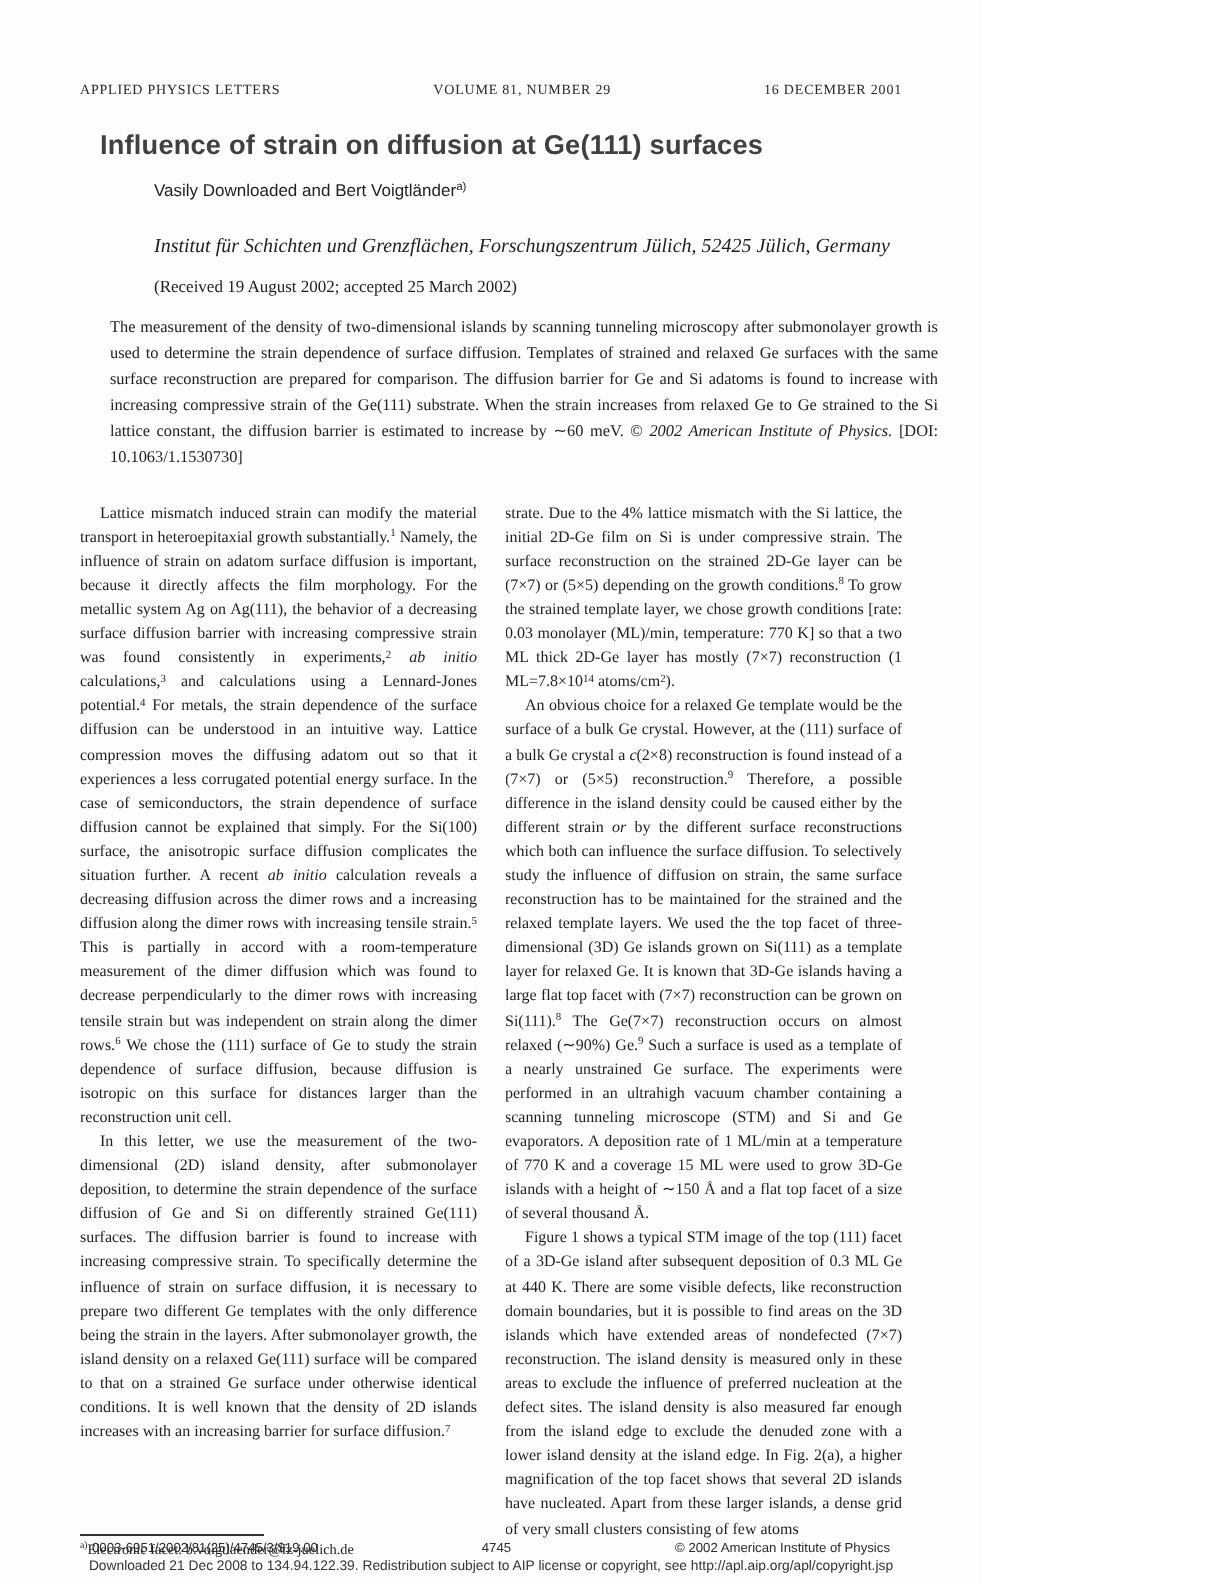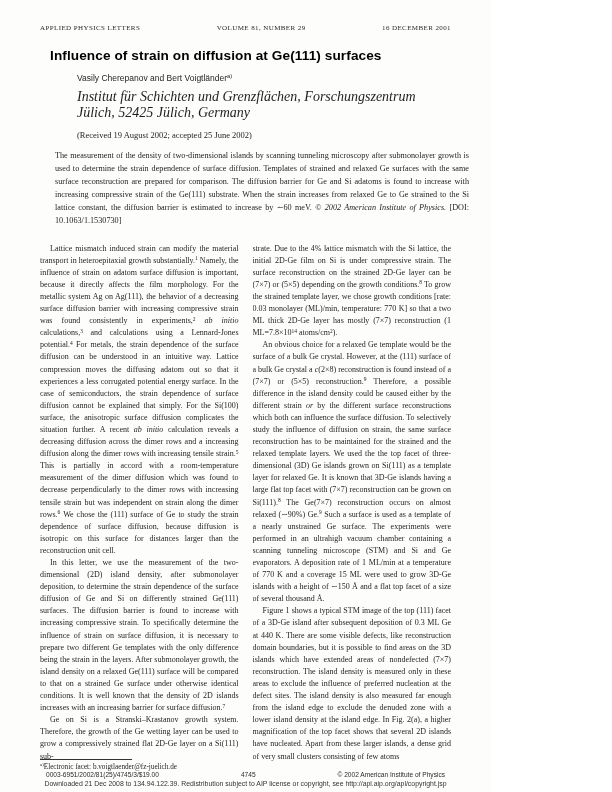--- a/index.html
+++ b/index.html
@@ -4,45 +4,45 @@
 <style>
   html,body{margin:0;padding:0;background:#ffffff;}
   .page{
     position:relative;
     width:491px;height:792px;
     background:#fdfdfc;
     color:#1e1e1e;
     overflow:hidden;
     font-family:"Liberation Serif", serif;
     box-sizing:border-box;
-    padding:24px 40px 0 40px;
+    padding:41px 40px 0 40px;
   }
   
   .jhead{
     display:flex;justify-content:space-between;align-items:baseline;
     font-size:7px;letter-spacing:0.4px;color:#2a2a2a;
   }
   
   .title{
     margin:16px 0 0 10px;
     font-family:"Liberation Sans", sans-serif;
     font-weight:bold;
     font-size:13.6px;
     letter-spacing:0.1px;
-    color:#000000;
+    color:#404040;
   }
   .authors{
     margin:10px 0 0 37px;
     font-family:"Liberation Sans", sans-serif;
     font-size:8.5px;
   }
   .affil{
-    margin:6px 0 0 37px;
+    margin:18px 0 0 37px;
     font-style:italic;
-    font-size:14px;
+    font-size:10px;
   }
   .received{
     margin:9px 0 0 37px;
     font-size:8.5px;
   }
   .abstract{
     margin:9px 0 0 15px;
     width:414px;
     font-size:8.2px;
     line-height:13.1px;
@@ -99,34 +99,33 @@
 <div class="page">
 
   <div class="jhead">
     <span>APPLIED PHYSICS LETTERS</span>
     <span>VOLUME 81, NUMBER 29</span>
     <span>16 DECEMBER 2001</span>
   </div>
 
   <h1 class="title">Influence of strain on diffusion at Ge(111) surfaces</h1>
 
-  <div class="authors"><span>Vasily Cherepanov and Bert Voigtländer</span><span class="sup">a)</span></div>
+  <div class="authors"><span>Vasily Downloaded and Bert Voigtländer</span><span class="sup">a)</span></div>
 
   <div class="affil">Institut für Schichten und Grenzflächen, Forschungszentrum Jülich, 52425 Jülich, Germany</div>
 
-  <div class="received">(Received 19 August 2002; accepted 25 June 2002)</div>
+  <div class="received">(Received 19 August 2002; accepted 25 March 2002)</div>
 
   <div class="abstract"><span>The measurement of the density of two-dimensional islands by scanning tunneling microscopy after submonolayer growth is used to determine the strain dependence of surface diffusion. Templates of strained and relaxed Ge surfaces with the same surface reconstruction are prepared for comparison. The diffusion barrier for Ge and Si adatoms is found to increase with increasing compressive strain of the Ge(111) substrate. When the strain increases from relaxed Ge to Ge strained to the Si lattice constant, the diffusion barrier is estimated to increase by ∼60 meV.  © </span><span class="it">2002 American Institute of Physics.</span><span>  [DOI: 10.1063/1.1530730]</span></div>
 
   <div class="cols">
     <div class="col">
       <div class="coltext">
           <p class="para ind"><span>Lattice mismatch induced strain can modify the material transport in heteroepitaxial growth substantially.</span><span class="sup">1</span><span> Namely, the influence of strain on adatom surface diffusion is important, because it directly affects the film morphology. For the metallic system Ag on Ag(111), the behavior of a decreasing surface diffusion barrier with increasing compressive strain was found consistently in experiments,</span><span class="sup">2</span><span> </span><span class="it">ab initio</span><span> calculations,</span><span class="sup">3</span><span> and calculations using a Lennard-Jones potential.</span><span class="sup">4</span><span> For metals, the strain dependence of the surface diffusion can be understood in an intuitive way. Lattice compression moves the diffusing adatom out so that it experiences a less corrugated potential energy surface. In the case of semiconductors, the strain dependence of surface diffusion cannot be explained that simply. For the Si(100) surface, the anisotropic surface diffusion complicates the situation further. A recent </span><span class="it">ab initio</span><span> calculation reveals a decreasing diffusion across the dimer rows and a increasing diffusion along the dimer rows with increasing tensile strain.</span><span class="sup">5</span><span> This is partially in accord with a room-temperature measurement of the dimer diffusion which was found to decrease perpendicularly to the dimer rows with increasing tensile strain but was independent on strain along the dimer rows.</span><span class="sup">6</span><span> We chose the (111) surface of Ge to study the strain dependence of surface diffusion, because diffusion is isotropic on this surface for distances larger than the reconstruction unit cell.</span></p>
           <p class="para ind"><span>In this letter, we use the measurement of the two-dimensional (2D) island density, after submonolayer deposition, to determine the strain dependence of the surface diffusion of Ge and Si on differently strained Ge(111) surfaces. The diffusion barrier is found to increase with increasing compressive strain. To specifically determine the influence of strain on surface diffusion, it is necessary to prepare two different Ge templates with the only difference being the strain in the layers. After submonolayer growth, the island density on a relaxed Ge(111) surface will be compared to that on a strained Ge surface under otherwise identical conditions. It is well known that the density of 2D islands increases with an increasing barrier for surface diffusion.</span><span class="sup">7</span></p>
-          <p class="para ind"><span>Ge on Si is a Stranski–Krastanov growth system. Therefore, the growth of the Ge wetting layer can be used to grow a compressively strained flat 2D-Ge layer on a Si(111) sub-</span></p>
         </div>
       <div class="footnote-block">
         <div class="fnrule"></div>
         <div class="fntext"><span class="sup">a)</span><span>Electronic facet: b.voigtlaender@fz-juelich.de</span></div>
       </div>
     </div>
     <div class="col">
       <div class="coltext">
           <p class="para"><span>strate. Due to the 4% lattice mismatch with the Si lattice, the initial 2D-Ge film on Si is under compressive strain. The surface reconstruction on the strained 2D-Ge layer can be (7×7) or (5×5) depending on the growth conditions.</span><span class="sup">8</span><span> To grow the strained template layer, we chose growth conditions [rate: 0.03 monolayer (ML)/min, temperature: 770 K] so that a two ML thick 2D-Ge layer has mostly (7×7) reconstruction (1 ML=7.8×10</span><span class="sup">14</span><span> atoms/cm</span><span class="sup">2</span><span>).</span></p>
           <p class="para ind"><span>An obvious choice for a relaxed Ge template would be the surface of a bulk Ge crystal. However, at the (111) surface of a bulk Ge crystal a </span><span class="it">c</span><span>(2×8) reconstruction is found instead of a (7×7) or (5×5) reconstruction.</span><span class="sup">9</span><span> Therefore, a possible difference in the island density could be caused either by the different strain </span><span class="it">or</span><span> by the different surface reconstructions which both can influence the surface diffusion. To selectively study the influence of diffusion on strain, the same surface reconstruction has to be maintained for the strained and the relaxed template layers. We used the the top facet of three-dimensional (3D) Ge islands grown on Si(111) as a template layer for relaxed Ge. It is known that 3D-Ge islands having a large flat top facet with (7×7) reconstruction can be grown on Si(111).</span><span class="sup">8</span><span> The Ge(7×7) reconstruction occurs on almost relaxed (∼90%) Ge.</span><span class="sup">9</span><span> Such a surface is used as a template of a nearly unstrained Ge surface. The experiments were performed in an ultrahigh vacuum chamber containing a scanning tunneling microscope (STM) and Si and Ge evaporators. A deposition rate of 1 ML/min at a temperature of 770 K and a coverage 15 ML were used to grow 3D-Ge islands with a height of ∼150 Å and a flat top facet of a size of several thousand Å.</span></p>

